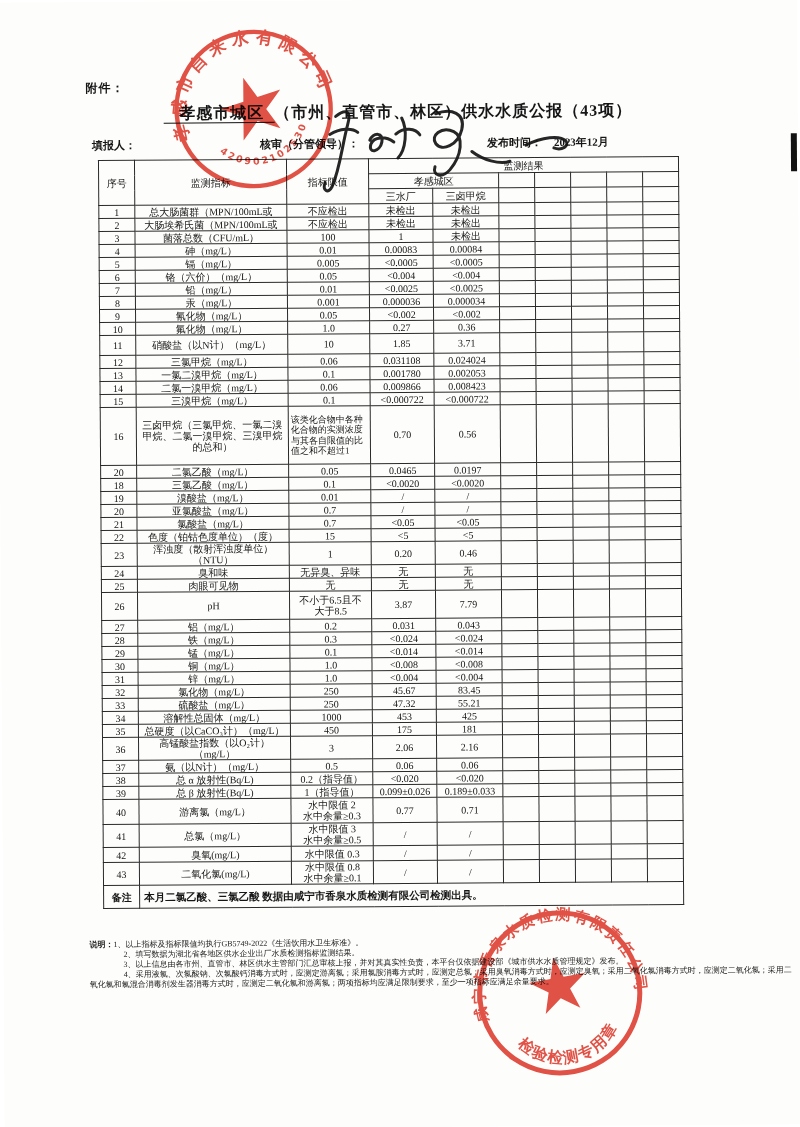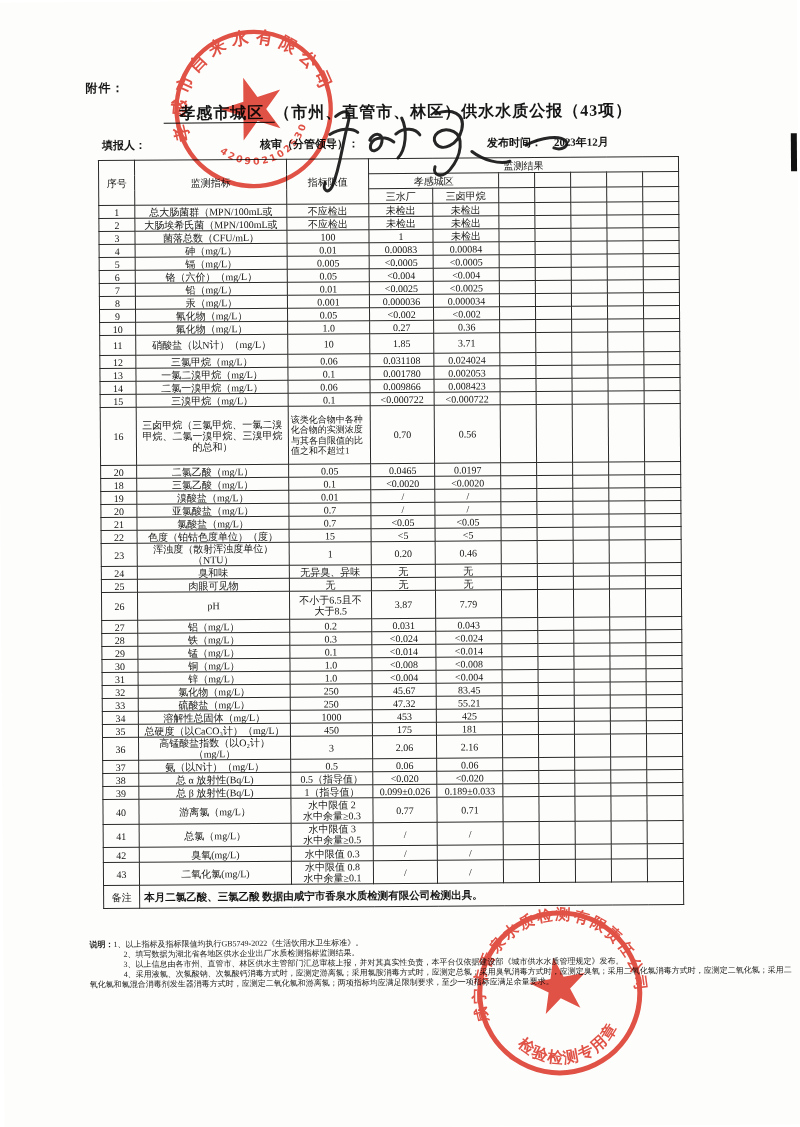--- a/index.html
+++ b/index.html
@@ -6,38 +6,38 @@
   body{width:800px;height:1127px;overflow:hidden;position:relative;
        font-family:"Liberation Serif","DejaVu Serif",serif;color:#161616;}
   .sheet{position:absolute;inset:0;background:#fdfdfb;transform:rotate(-0.4deg);transform-origin:50% 40%;}
 
   .attachment{position:absolute;left:88px;top:78px;font-size:12px;font-weight:bold;letter-spacing:1px;}
   .title{position:absolute;left:0;right:0;top:102px;text-align:center;font-size:16px;font-weight:bold;letter-spacing:1px;}
   .title .title-loc{border-bottom:1.6px solid #111;padding:0 10px 1px 16px;}
 
   .meta{position:absolute;top:136px;left:0;right:0;font-size:11px;font-weight:bold;}
   .meta span{position:absolute;white-space:nowrap;}
-  .m-filler{left:104px;}
+  .m-filler{left:94px;}
   .m-review{left:262px;}
   .m-publab{left:489px;}
   .m-pubval{left:556px;}
 
   table.report{position:absolute;left:100px;top:158px;width:580px;border-collapse:collapse;
       table-layout:fixed;border:1.5px solid #1d1d1d;}
   table.report th,table.report td{border:1px solid #2a2a2a;font-weight:normal;
       font-size:10px;line-height:11px;text-align:center;vertical-align:middle;
       padding:0 1px;overflow:hidden;}
   thead tr{height:15px;}
   td.c-no{font-size:10px;}
   td.c-ind{text-align:left;padding-left:3px;line-height:11px;}
   td.c-lim{white-space:pre-line;}
   td.c-lim.long{font-size:9px;text-align:left;line-height:10.5px;padding:1px 2px;}
   tfoot td{height:22px;}
   tfoot td.remark-text{text-align:left;padding-left:4px;font-weight:bold;font-size:10.5px;}
-  tfoot td.remark-label{font-weight:normal;}
+  tfoot td.remark-label{font-weight:bold;}
 
   .notes{position:absolute;left:86px;top:938px;width:706px;font-size:8px;line-height:10px;color:#222;}
   .note{margin:0;}
   .note .note-label{font-weight:bold;}
   .note.indent{margin-left:34px;}
   .note.hang{text-indent:34px;}
 
   .stamp{position:absolute;mix-blend-mode:multiply;opacity:0.88;}
   .stamp-top{left:166px;top:18px;}
   .stamp-bottom{left:458px;top:896px;}
@@ -542,21 +542,21 @@
           <td class="c-val">0.06</td>
           <td class="c-empty"></td>
           <td class="c-empty"></td>
           <td class="c-empty"></td>
           <td class="c-empty"></td>
           <td class="c-empty"></td>
         </tr>
         <tr style="height: 13px;">
           <td class="c-no">38</td>
           <td class="c-ind">总 α 放射性(Bq/L)</td>
-          <td class="c-lim">0.5（指导值）</td>
+          <td class="c-lim">0.2（指导值）</td>
           <td class="c-val">&lt;0.020</td>
           <td class="c-val">&lt;0.020</td>
           <td class="c-empty"></td>
           <td class="c-empty"></td>
           <td class="c-empty"></td>
           <td class="c-empty"></td>
           <td class="c-empty"></td>
         </tr>
         <tr style="height: 13px;">
           <td class="c-no">39</td>

